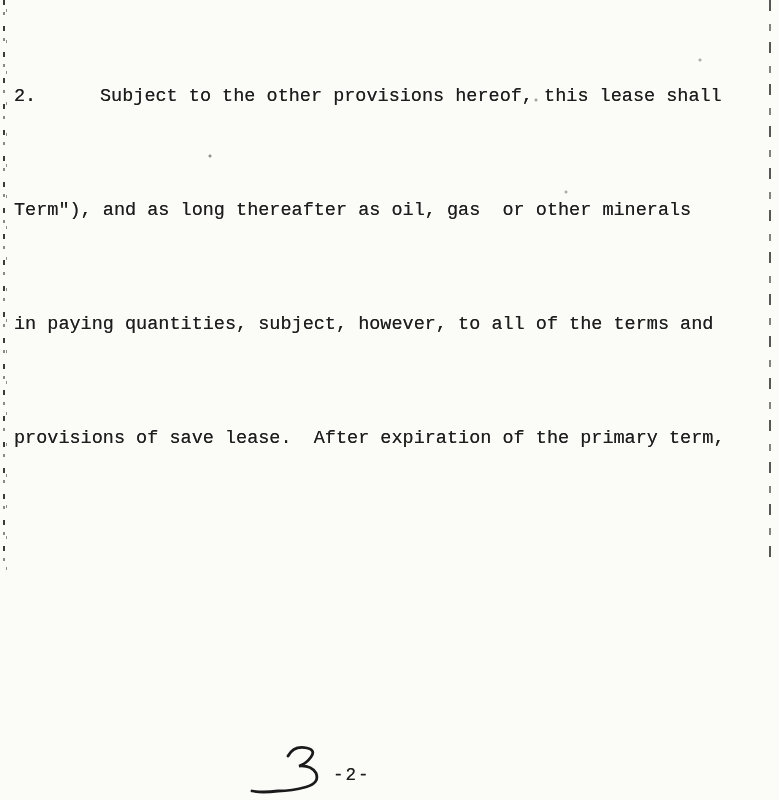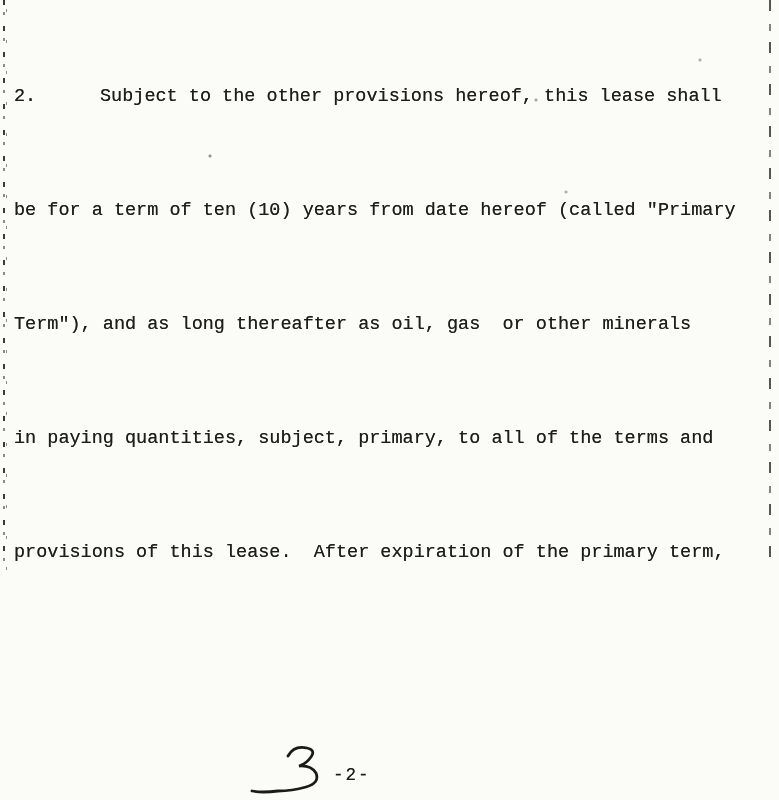--- a/index.html
+++ b/index.html
@@ -95,24 +95,23 @@
 </head>
 <body>
 
 <div class="page">
 
   <div class="edge-left"></div>
   <div class="edge-right"></div>
 
   <div class="text-block">
     <div class="line numbered"><span class="pnum">2.</span><span>Subject to the other provisions hereof, this lease shall</span></div>
-    <div class="line">be for a term of ten (10) years from date hereof (called "Primary</div>
     <div class="line">Term"), and as long thereafter as oil, gas  or other minerals</div>
-    <div class="line">in paying quantities, subject, primary, to all of the terms and</div>
-    <div class="line">provisions of this lease.  After expiration of the primary term,</div>
+    <div class="line">in paying quantities, subject, however, to all of the terms and</div>
+    <div class="line">provisions of save lease.  After expiration of the primary term,</div>
     
     
     
     
     
     
     
     
     
     

